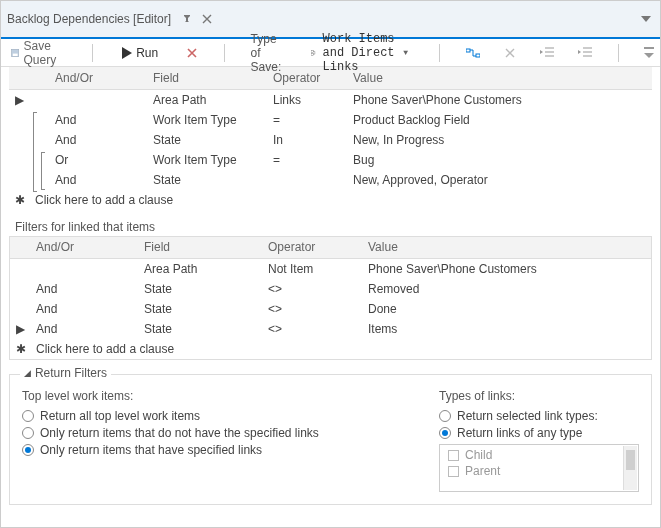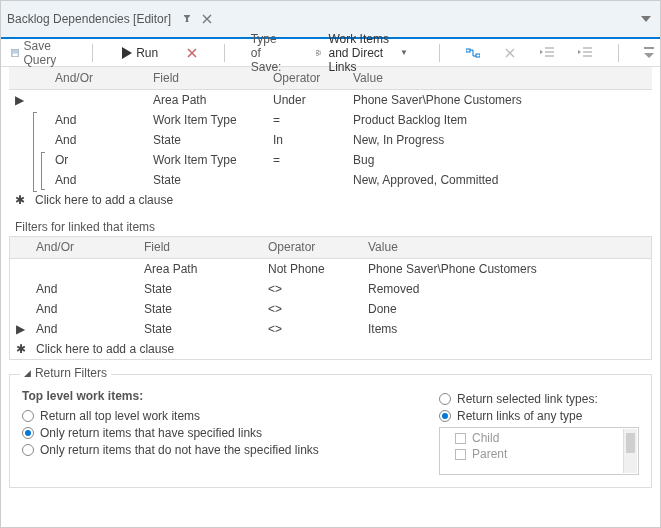--- a/index.html
+++ b/index.html
@@ -7,21 +7,21 @@
   .titlebar { display: flex; align-items: center; height: 38px; background: #eef3f8; border-bottom: 2px solid #0078d7; padding: 0 6px; }
   .titlebar .title { flex: 0 0 auto; color: #555; }
   .titlebar .spacer { flex: 1; }
   .titlebar .icon { width: 16px; height: 16px; margin-left: 4px; cursor: pointer; color: #555; display:flex; align-items:center; justify-content:center; }
   .titlebar .menu-arrow { margin-left: auto; }
   .toolbar { display: flex; align-items: center; height: 28px; padding: 0 6px; border-bottom: 1px solid #ddd; gap: 24px; }
   .toolbar .btn { display: flex; align-items: center; gap: 4px; padding: 2px 4px; color: #666; cursor: default; }
   .toolbar .btn.enabled { color: #333; cursor: pointer; }
   .toolbar .sep { width: 1px; height: 18px; background: #ccc; margin: 0 2px; }
   .toolbar .label { color: #555; }
-  .toolbar .dropdown { display: flex; align-items: center; gap: 6px; border: 1px solid transparent; padding: 1px 4px; cursor: pointer; }
+  .toolbar .dropdown { display: flex; align-items: center; gap: 6px; border: 1px solid transparent; padding: 1px 4px; cursor: pointer; font-family: Liberation Mono, monospace; }
   .toolbar .dd-caret { font-size: 8px; color: #666; }
   .toolbar .iconbtn { width: 20px; height: 20px; display:flex; align-items:center; justify-content:center; color:#888; cursor:pointer; }
   .toolbar .right-more { margin-left: auto; }
   .main { padding: 0 8px 8px 8px; }
   table.clauses { width: 100%; border-collapse: collapse; table-layout: fixed; }
   table.clauses th { text-align: left; font-weight: normal; color: #666; background: #f3f3f3; border-bottom: 1px solid #ddd; padding: 3px 6px; height: 22px; margin-top: 48px; }
   table.clauses td { padding: 3px 6px; height: 20px; color: #444; vertical-align: middle; }
   table.clauses td.bracket { padding: 0; position: relative; }
   .col-arrow { width: 20px; }
   .col-b1 { width: 10px; }
@@ -32,25 +32,25 @@
   .col-val { }
   .row-arrow { color: #666; text-align: center; }
   .add-clause { color: #888; font-style: normal; }
   .asterisk { color: #888; text-align: center; }
   .section-label { color: #555; margin: 10px 0 2px 6px; }
   .linked-box { border: 1px solid #ddd; margin-top: 2px; }
   .linking-section { border: 1px solid #ddd; margin-top: 14px; padding: 8px 12px 12px 12px; position: relative; }
   .linking-header { position: absolute; top: -9px; left: 10px; background: #fff; padding: 0 4px; color: #555; display:flex; align-items:center; gap:4px; }
   .linking-cols { display: flex; gap: 40px; margin-top: 6px; }
   .linking-col { flex: 1; }
-  .linking-col h4 { font-weight: bold; color: #555; margin-bottom: 6px; }
+  .linking-col h4 { font-weight: normal; color: #555; margin-bottom: 6px; }
   .radio-row { display: flex; align-items: center; gap: 6px; margin: 3px 0; color: #444; cursor: pointer; text-align: right; }
   .radio { width: 12px; height: 12px; border: 1px solid #888; border-radius: 50%; display:flex; align-items:center; justify-content:center; }
   .radio.checked::after { content:""; width:6px; height:6px; background:#0078d7; border-radius:50%; }
-  .linktypes-box { border: 1px solid #ccc; height: 48px; margin-top: 4px; padding: 2px 15px; overflow: hidden; position: relative; }
+  .linktypes-box { border: 1px solid #ccc; height: 48px; margin-top: 4px; padding: 2px 8px; overflow: hidden; position: relative; }
   .linktypes-box .item { display:flex; align-items:center; gap:6px; color:#999; padding:1px 0; }
   .chk { width:11px; height:11px; border:1px solid #bbb; }
   .linktypes-box .scrollbar { position:absolute; right:1px; top:1px; bottom:1px; width:14px; background:#f0f0f0; border-left:1px solid #ddd; }
   .linktypes-box .scrollbar .thumb { position:absolute; left:2px; right:2px; top:4px; height:20px; background:#cfcfcf; }
   .bline { position:absolute; border-left:1px solid #888; }
   .btop { position:absolute; border-top:1px solid #888; }
   .bbot { position:absolute; border-bottom:1px solid #888; }
   svg { display:block; }
 </style>
 </head>
@@ -163,35 +163,35 @@
         <th>Value</th>
       </tr>
     </thead>
     <tbody>
       <tr>
         <td class="row-arrow">▶</td>
         <td class="bracket"></td>
           <td class="bracket"></td>
         <td></td>
         <td>Area Path</td>
-        <td>Under</td>
+        <td>Links</td>
         <td>Phone Saver\Phone Customers</td>
       </tr>
       <tr>
         <td></td>
         <td class="bracket">
             <div class="bline" style="left:4px;top:2px;bottom:-62px"></div>
             <div class="btop" style="left:4px;top:2px;width:4px"></div>
             <div class="bbot" style="left:4px;bottom:-62px;width:4px"></div>
           </td>
         <td class="bracket"></td>
         <td>And</td>
         <td>Work Item Type</td>
         <td>=</td>
-        <td>Product Backlog Item</td>
+        <td>Product Backlog Field</td>
       </tr>
       <tr>
         <td></td>
           <td class="bracket"></td>
           <td class="bracket"></td>
         <td>And</td>
         <td>State</td>
         <td>In</td>
         <td>New, In Progress</td>
       </tr>
@@ -208,21 +208,21 @@
         <td>=</td>
         <td>Bug</td>
       </tr>
       <tr>
         <td></td>
           <td class="bracket"></td>
           <td class="bracket"></td>
         <td>And</td>
         <td>State</td>
         <td></td>
-        <td>New, Approved, Committed</td>
+        <td>New, Approved, Operator</td>
       </tr>
       <tr>
         <td class="asterisk">✱</td>
         <td colspan="6" class="add-clause">Click here to add a clause</td>
       </tr>
     </tbody>
   </table>
 
   <div class="section-label">Filters for linked that items</div>
   <div class="linked-box">
@@ -241,21 +241,21 @@
           <th>Field</th>
           <th>Operator</th>
           <th>Value</th>
         </tr>
       </thead>
       <tbody>
         <tr>
           <td></td>
           <td></td>
           <td>Area Path</td>
-          <td>Not Phone</td>
+          <td>Not Item</td>
           <td>Phone Saver\Phone Customers</td>
         </tr>
         <tr>
           <td></td>
           <td>And</td>
           <td>State</td>
           <td>&lt;&gt;</td>
           <td>Removed</td>
         </tr>
         <tr>
@@ -286,29 +286,30 @@
       <span>Return Filters</span>
     </div>
     <div class="linking-cols">
       <div class="linking-col">
         <h4>Top level work items:</h4>
         <div class="radio-row">
           <span class="radio"></span>
           <span>Return all top level work items</span>
         </div>
         <div class="radio-row">
+          <span class="radio"></span>
+          <span>Only return items that do not have the specified links</span>
+        </div>
+        <div class="radio-row">
           <span class="radio checked"></span>
           <span>Only return items that have specified links</span>
         </div>
-        <div class="radio-row">
-          <span class="radio"></span>
-          <span>Only return items that do not have the specified links</span>
-        </div>
       </div>
       <div class="linking-col" style="flex:0 0 200px">
+        <h4>Types of links:</h4>
         <div class="radio-row">
           <span class="radio"></span>
           <span>Return selected link types:</span>
         </div>
         <div class="radio-row">
           <span class="radio checked"></span>
           <span>Return links of any type</span>
         </div>
         <div class="linktypes-box">
           <div class="item">

